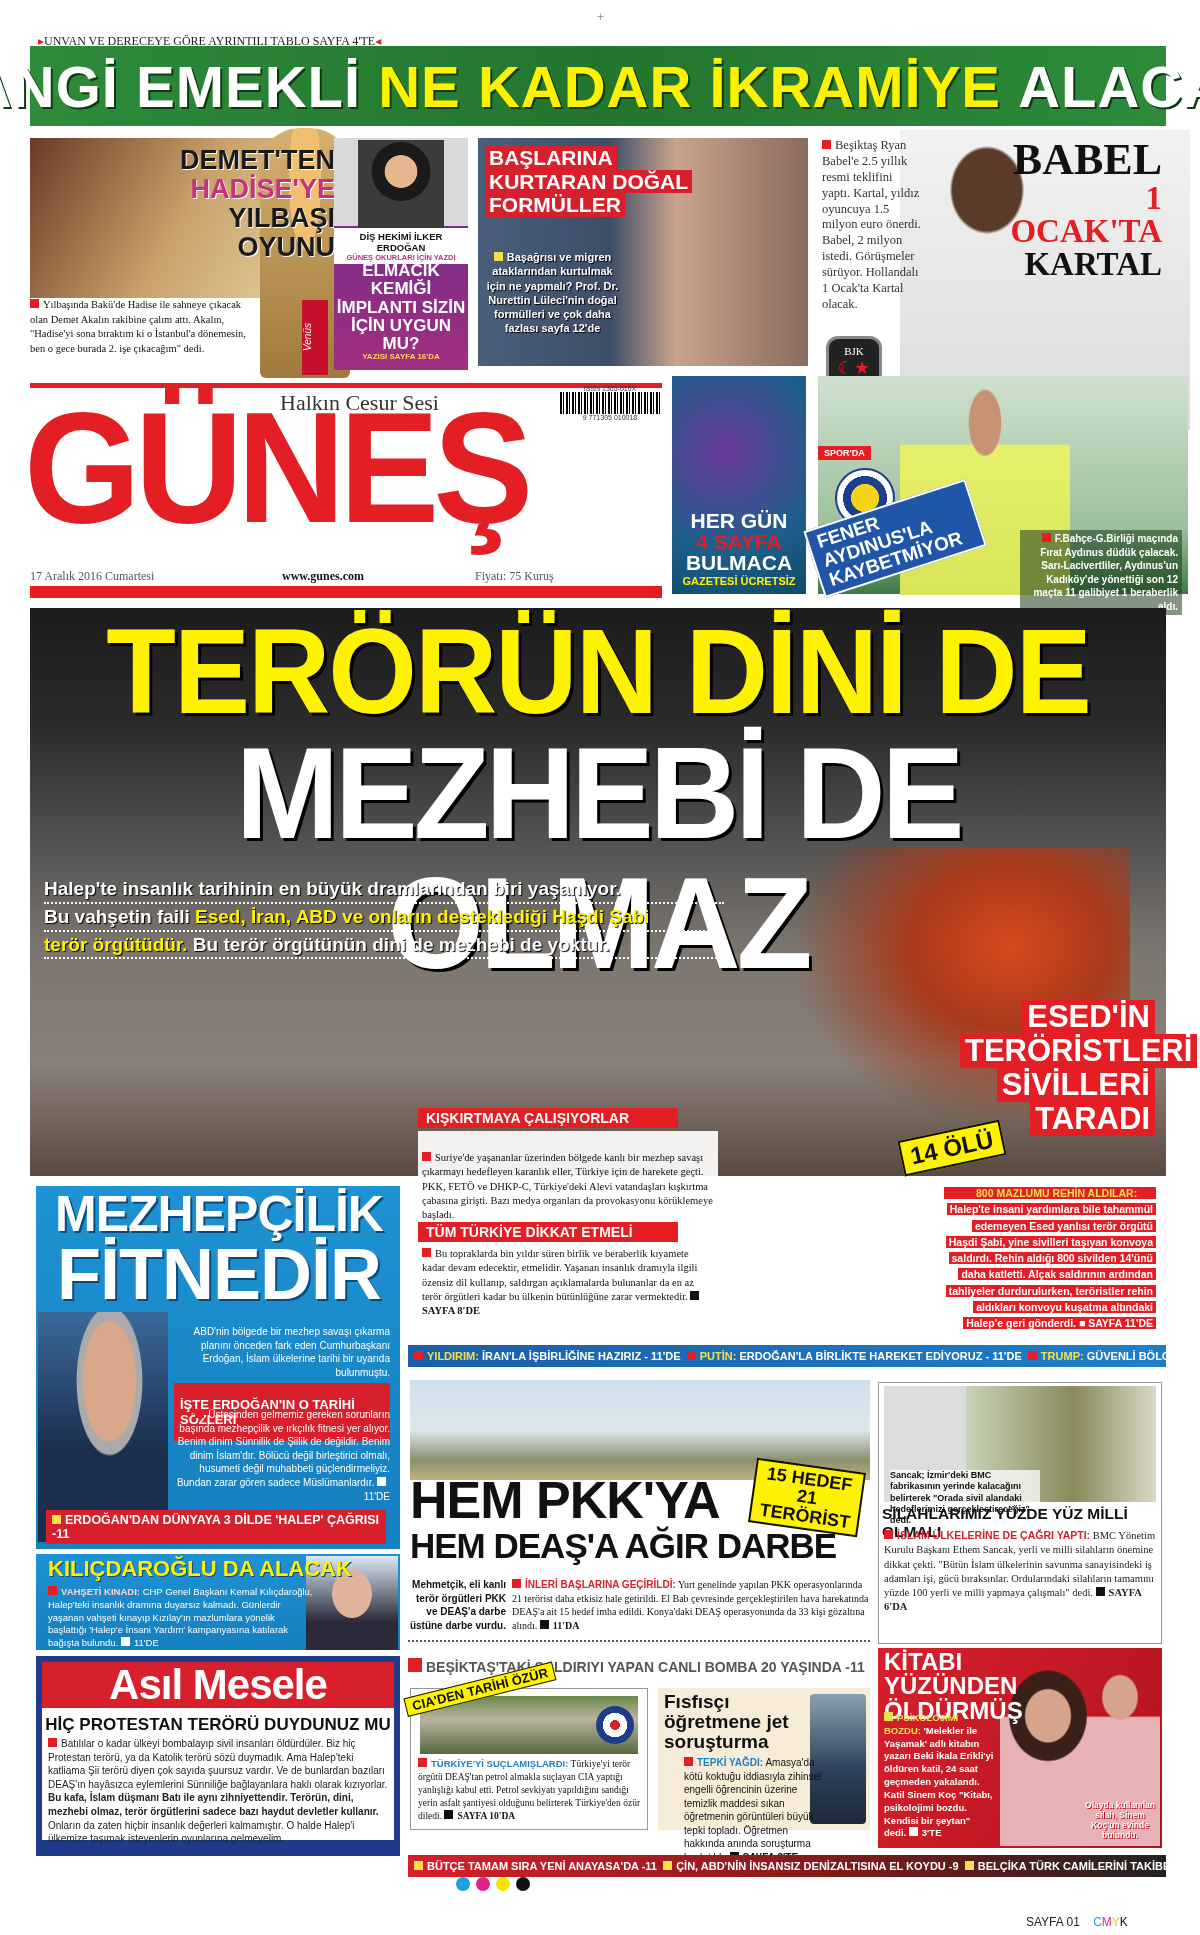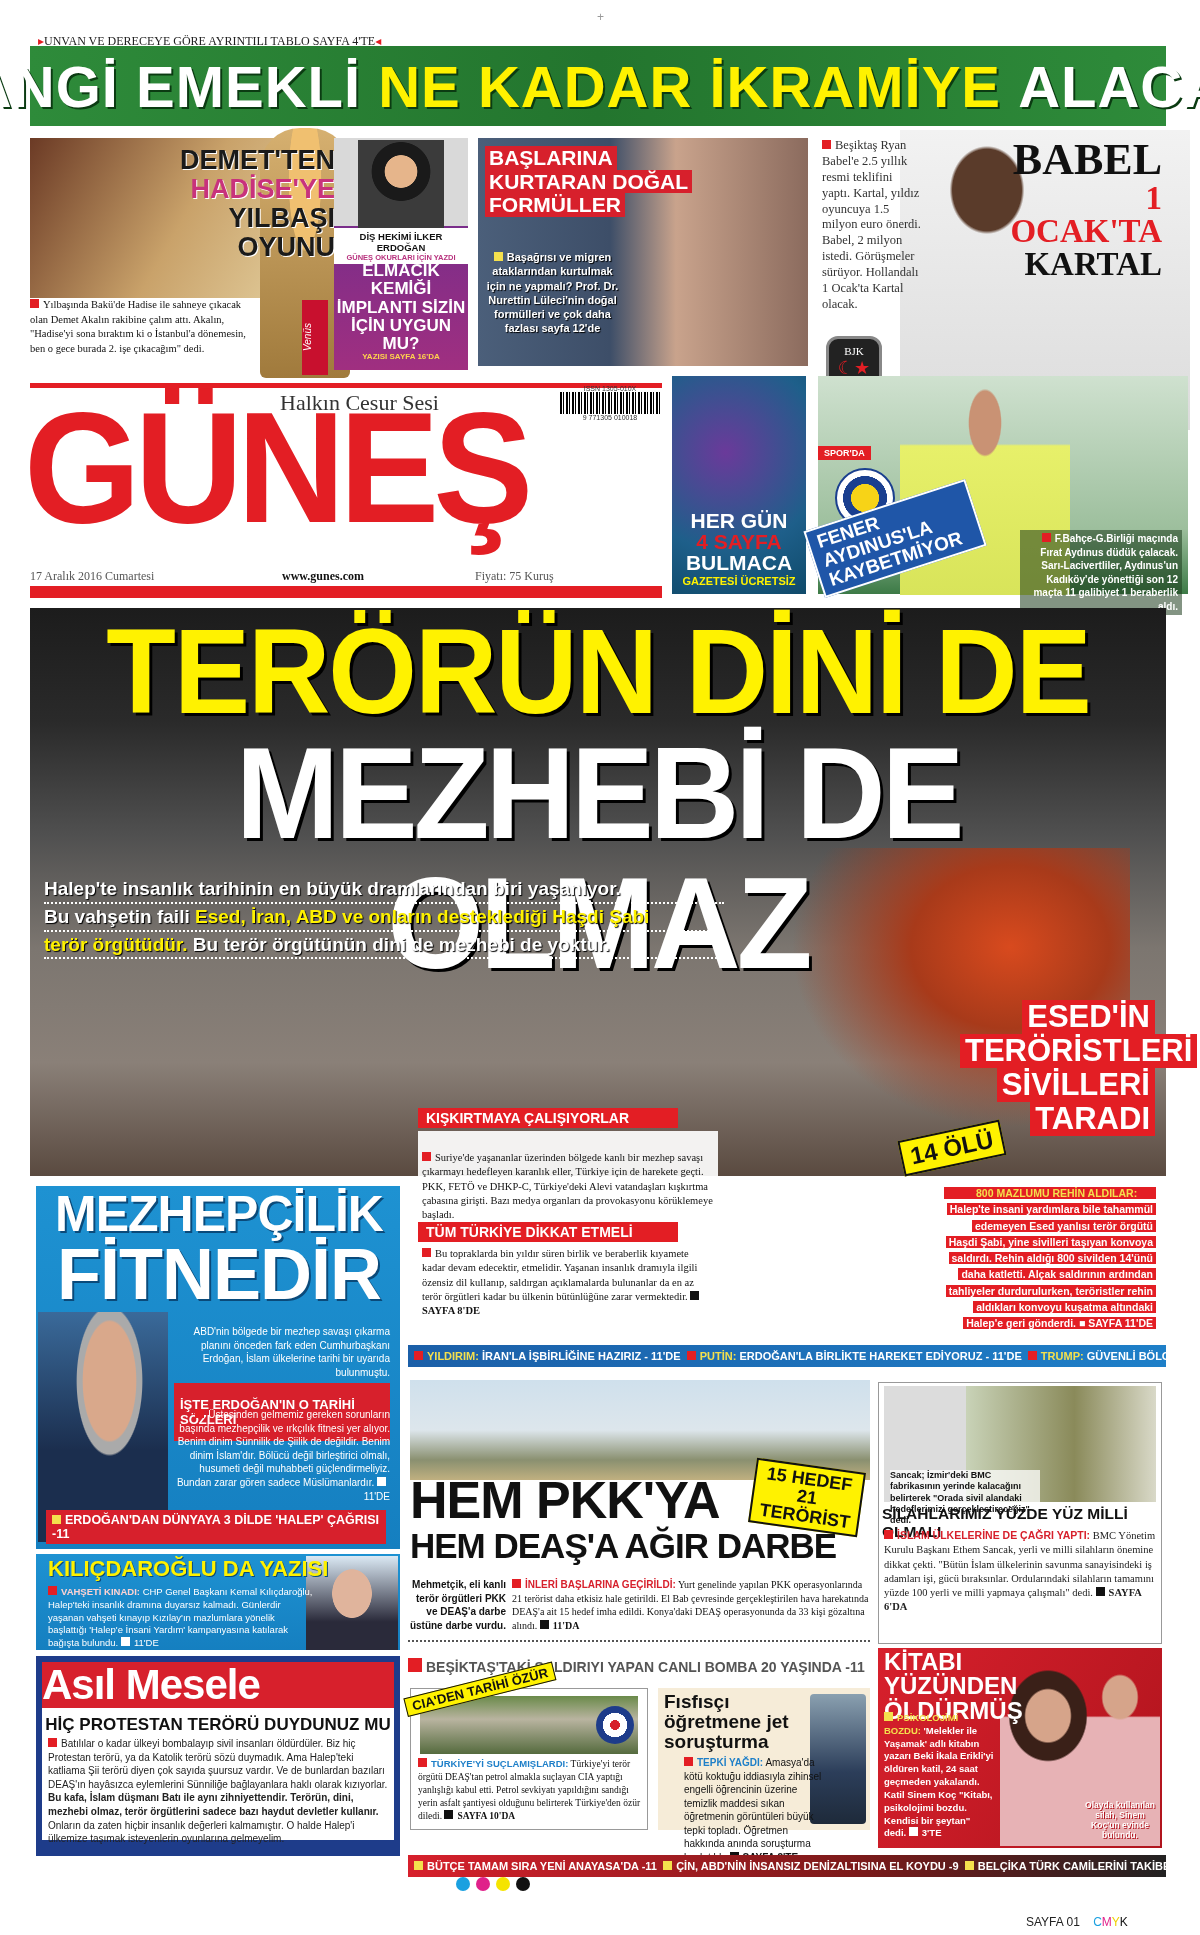--- a/index.html
+++ b/index.html
@@ -95,21 +95,21 @@
 #erd-quote{left:174px;top:1408px;width:216px;text-align:right;color:#fff;font-size:10px;line-height:1.36}
 #erd-cagri{left:46px;top:1510px;width:340px;background:#d7202c;color:#fff;font-weight:900;font-size:12.5px;padding:3px 6px}
 
 #kilic{left:36px;top:1554px;width:364px;height:96px;background:linear-gradient(180deg,#1e92d2,#157fc0)}
 #kilic-title{left:48px;top:1556px;font-weight:900;font-size:22px;color:#fff200;text-shadow:1px 1px 0 #0a4a7a}
 #kilic-text{left:48px;top:1586px;width:266px;color:#fff;font-size:9.5px;line-height:1.35}
 #kilic-text .r{color:#ffd3d3;font-weight:bold}
 #kilic-photo{left:306px;top:1556px;width:92px;height:94px;background:radial-gradient(ellipse at 50% 40%,#e0b49c 0 30%,transparent 31%),linear-gradient(180deg,#dbe9f4,#2a2a3a 70%)}
 
 #asil{left:36px;top:1656px;width:364px;height:190px;background:#fff;border:6px solid #1e3c8a}
-#asil-title{left:42px;top:1662px;width:352px;height:46px;background:#d7202c;color:#fff;font-weight:900;font-size:42px;line-height:46px;letter-spacing:-1px}
+#asil-title{left:42px;top:1662px;width:352px;height:46px;background:#d7202c;color:#fff;text-align:center;font-weight:900;font-size:42px;line-height:46px;letter-spacing:-1px}
 #asil-sub{left:42px;top:1715px;width:352px;text-align:center;font-weight:900;font-size:17px;color:#111}
 #asil-text{left:48px;top:1737px;width:342px;font-size:10px;line-height:1.36;color:#222}
 #asilbottom{left:36px;top:1846px;width:364px;height:10px;background:#1e3c8a}
 
 
 #ticker{left:408px;top:1345px;width:758px;height:22px;background:linear-gradient(90deg,#1b5fa8,#1e7fc8);color:#fff;font-size:11px;font-weight:bold;line-height:22px;padding:0 6px;white-space:nowrap;overflow:hidden}
 #ticker .y{color:#f4e04d}
 
 
 #pkkpic{left:410px;top:1380px;width:460px;height:100px;background:linear-gradient(180deg,#cfe0ec,#dde6ec 50%,#8a9070 80%,#c0b080)}
@@ -262,21 +262,21 @@
   <span class="b">FİTNEDİR</span>
 </div>
 <div class="abs" id="erdogan"></div>
 <div class="abs" id="mez-deck">ABD'nin bölgede bir mezhep savaşı çıkarma planını önceden fark eden Cumhurbaşkanı Erdoğan, İslam ülkelerine tarihi bir uyarıda bulunmuştu.</div>
 <div class="abs" id="iste">İŞTE ERDOĞAN'IN O TARİHİ SÖZLERİ</div>
 <div class="abs" id="erd-quote"><span class="sq red"></span><span>Üstesinden gelmemiz gereken sorunların başında mezhepçilik ve ırkçılık fitnesi yer alıyor. Benim dinim Sünnilik de Şiilik de değildir. Benim dinim İslam'dır. Bölücü değil birleştirici olmalı, husumeti değil muhabbeti güçlendirmeliyiz. Bundan zarar gören sadece Müslümanlardır.</span> <span class="sq wht"></span><span>11'DE</span></div>
 <div class="abs" id="erd-cagri"><span class="sq yel"></span><span>ERDOĞAN'DAN DÜNYAYA 3 DİLDE 'HALEP' ÇAĞRISI -11</span></div>
 
 <div class="abs" id="kilic"></div>
 <div class="abs" id="kilic-photo"></div>
-<div class="abs" id="kilic-title">KILIÇDAROĞLU DA YAZISI</div>
+<div class="abs" id="kilic-title">KILIÇDAROĞLU DA ALACAK</div>
 <div class="abs" id="kilic-text"><span class="sq red"></span><span class="r">VAHŞETİ KINADI:</span> <span>CHP Genel Başkanı Kemal Kılıçdaroğlu, Halep'teki insanlık dramına duyarsız kalmadı. Günlerdir yaşanan vahşeti kınayıp Kızılay'ın mazlumlara yönelik başlattığı 'Halep'e İnsani Yardım' kampanyasına katılarak bağışta bulundu.</span> <span class="sq wht"></span><span>11'DE</span></div>
 
 <div class="abs" id="asil"></div>
 <div class="abs" id="asil-title">Asıl Mesele</div>
 <div class="abs" id="asil-sub">HİÇ PROTESTAN TERÖRÜ DUYDUNUZ MU</div>
 <div class="abs" id="asil-text"><span class="sq red"></span><span>Batılılar o kadar ülkeyi bombalayıp sivil insanları öldürdüler. Biz hiç Protestan terörü, ya da Katolik terörü sözü duymadık. Ama Halep'teki katliama Şii terörü diyen çok sayıda şuursuz vardır. Ve de bunlardan bazıları DEAŞ'ın hayâsızca eylemlerini Sünniliğe bağlayanlara haklı olarak kızıyorlar. </span><b>Bu kafa, İslam düşmanı Batı ile aynı zihniyettendir. Terörün, dini, mezhebi olmaz, terör örgütlerini sadece bazı haydut devletler kullanır.</b><span> Onların da zaten hiçbir insanlık değerleri kalmamıştır. O halde Halep'i ülkemize taşımak isteyenlerin oyunlarına gelmeyelim.</span></div>
 <div class="abs" id="asilbottom"></div>
 
 <div class="abs" id="ticker">
   <span class="sq red"></span><span class="y">YILDIRIM:</span> <span>İRAN'LA İŞBİRLİĞİNE HAZIRIZ - 11'DE</span>&nbsp;

